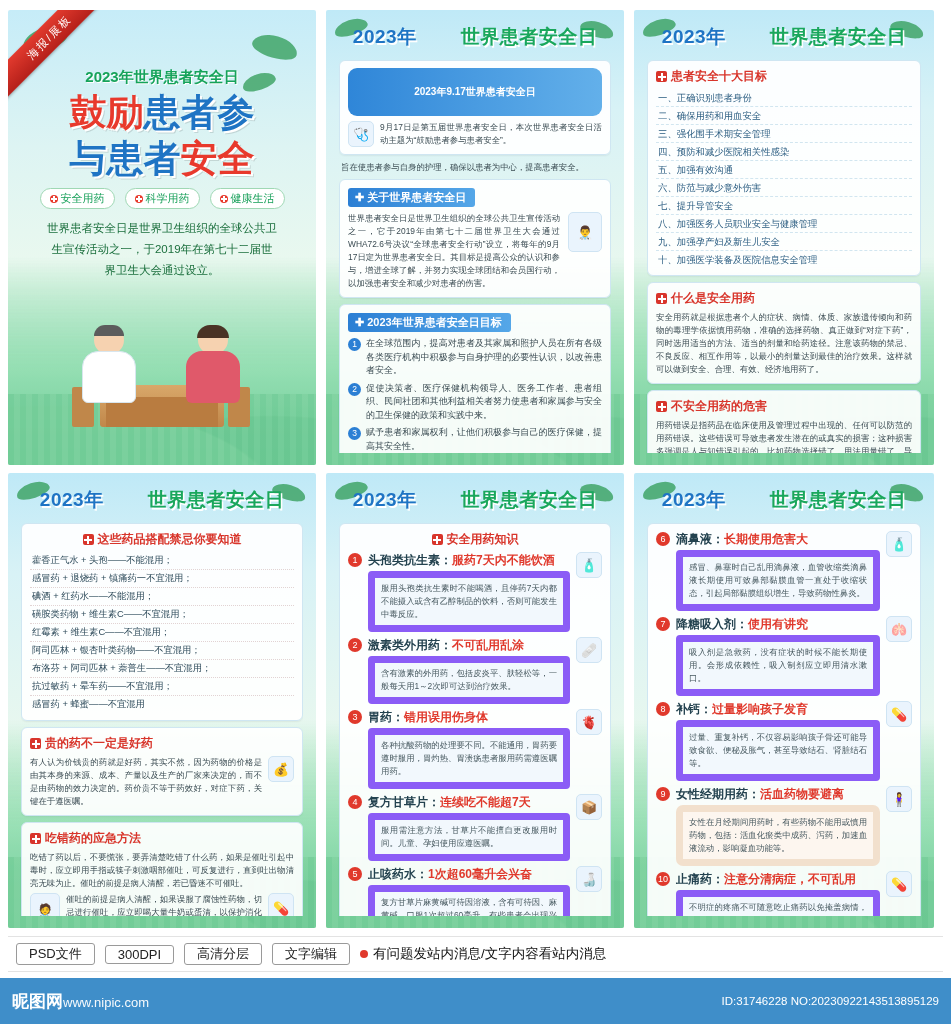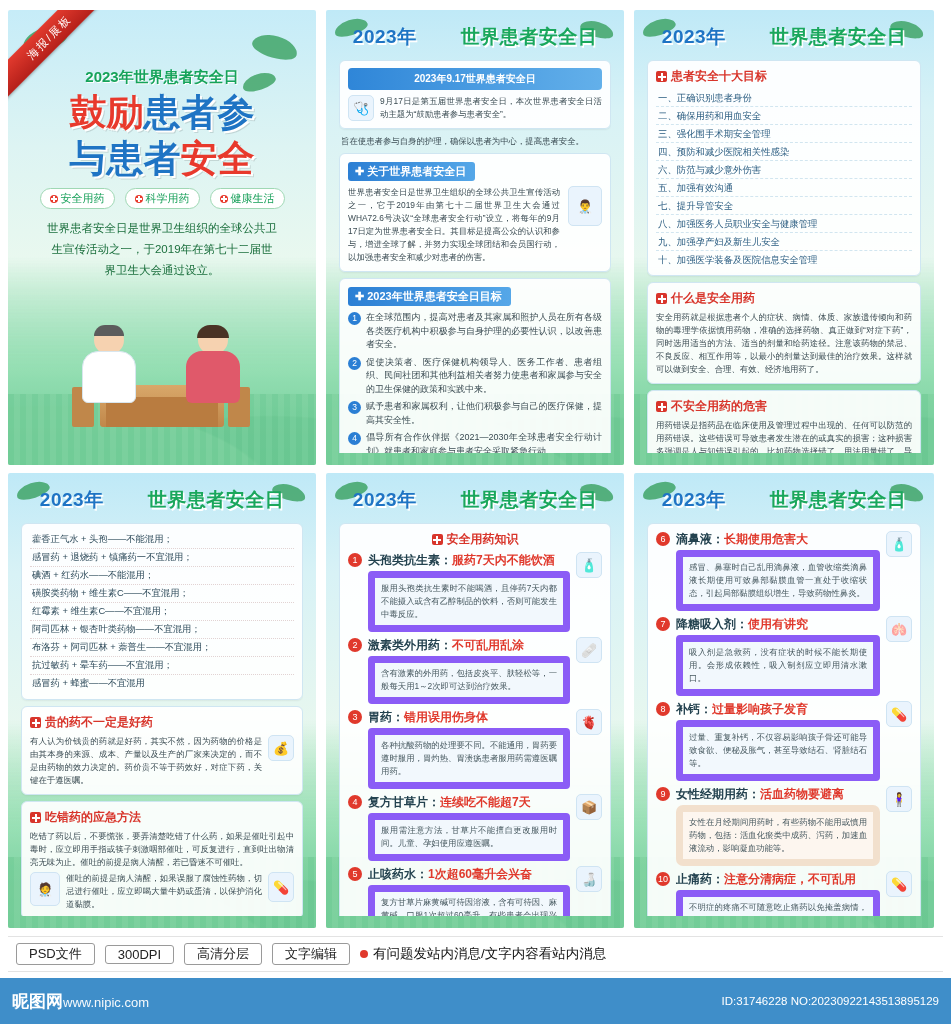--- a/index.html
+++ b/index.html
@@ -158,21 +158,21 @@
     background:#2b7fd4; color:#fff; font-size:8.5px; text-align:center; line-height:13px; margin-top:1px;
   }
   .goal-list{ margin:0;padding:0;list-style:none; }
   .goal-list li{
     font-size:9.4px; line-height:17px; color:#2a5c80;
     border-bottom:1px dashed #d2e6f0; padding-left:2px;
   }
   .goal-list li:last-child{border-bottom:none;}
   .banner-blue{
     background:linear-gradient(90deg,#2f86d8,#63b0ea);
-    color:#fff; border-radius:4px; padding:4px 8px; font-size:10px; font-weight:bold;
+    color:#fff; border-radius:9px; padding:17px 8px; font-size:10px; font-weight:bold;
     text-align:center; margin-bottom:5px;
   }
   .hl{ color:#e0392c; font-weight:bold; }
   .pill-line{
     font-size:9.3px; line-height:17px; color:#2d4a5a;
     border-bottom:1px dotted #e2d3d3; padding:0 2px;
   }
   .pill-line:last-child{border-bottom:none;}
   .rowitem{ display:flex; gap:6px; margin-bottom:5px; }
   .rowitem .n{
@@ -339,22 +339,22 @@
         <div class="card">
           <div class="redhead">
               <span class="cross"></span>
               <span>患者安全十大目标</span>
             </div>
           <ul class="goal-list">
             <li>一、正确识别患者身份</li>
             <li>二、确保用药和用血安全</li>
             <li>三、强化围手术期安全管理</li>
             <li>四、预防和减少医院相关性感染</li>
+            <li>五、加强有效沟通</li>
             <li>六、防范与减少意外伤害</li>
-            <li>五、加强有效沟通</li>
             <li>七、提升导管安全</li>
             <li>八、加强医务人员职业安全与健康管理</li>
             <li>九、加强孕产妇及新生儿安全</li>
             <li>十、加强医学装备及医院信息安全管理</li>
           </ul>
         </div>
 
         <div class="card">
           <div class="redhead">
               <span class="cross"></span>
@@ -381,20 +381,24 @@
 
       <div class="p-head">
         <div class="p-title">
           <span>2023年</span><span class="g">世界患者安全日</span>
         </div>
       </div>
 
       <div class="p-body">
 
         <div class="card">
+          <div class="redhead" style="justify-content:center;">
+              <span class="cross"></span>
+              <span>这些药品搭配禁忌你要知道</span>
+            </div>
           <div class="pill-line">藿香正气水 + 头孢——不能混用；</div>
           <div class="pill-line">感冒药 + 退烧药 + 镇痛药一不宜混用；</div>
           <div class="pill-line">碘酒 + 红药水——不能混用；</div>
           <div class="pill-line">磺胺类药物 + 维生素C——不宜混用；</div>
           <div class="pill-line">红霉素 + 维生素C——不宜混用；</div>
           <div class="pill-line">阿司匹林 + 银杏叶类药物——不宜混用；</div>
           <div class="pill-line">布洛芬 + 阿司匹林 + 萘普生——不宜混用；</div>
           <div class="pill-line">抗过敏药 + 晕车药——不宜混用；</div>
           <div class="pill-line">感冒药 + 蜂蜜——不宜混用</div>
         </div>

